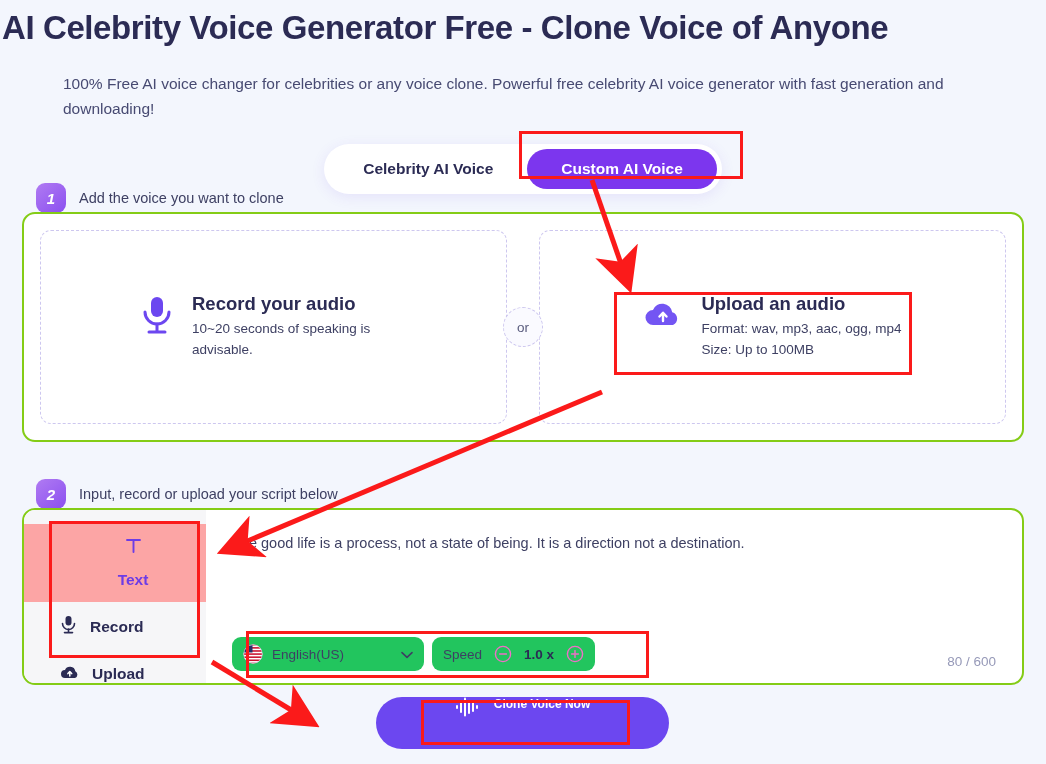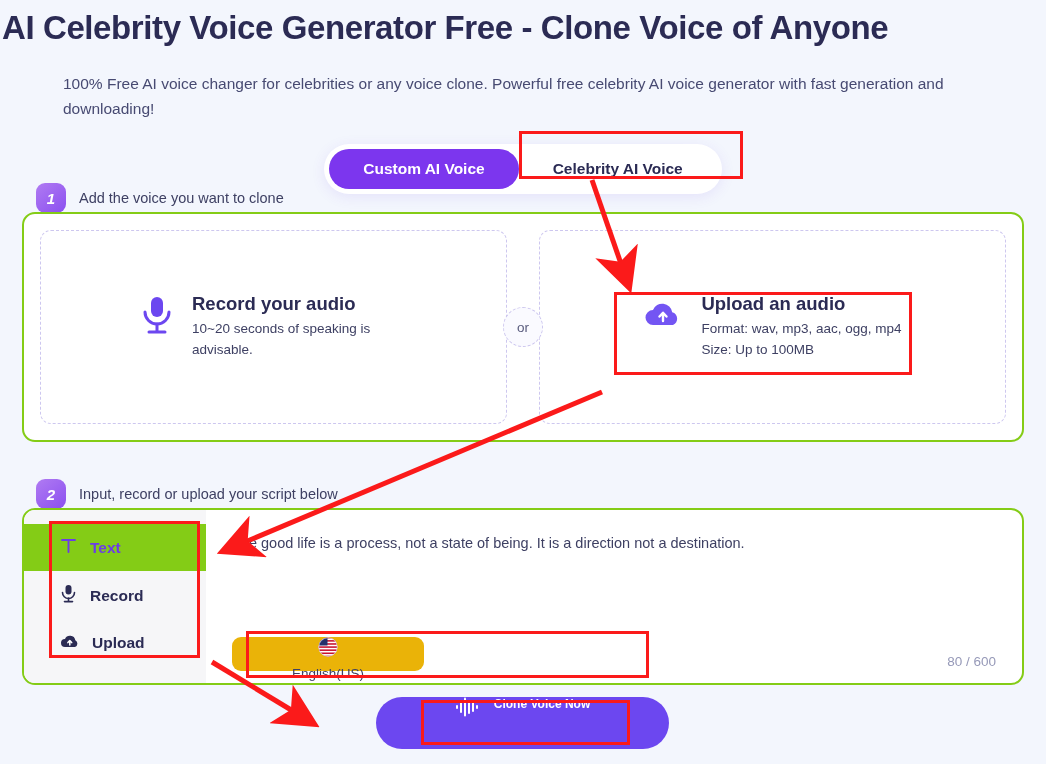--- a/index.html
+++ b/index.html
@@ -71,31 +71,31 @@
   }
 
   
   #step2-card { position: absolute; left: 22px; top: 508px; width: 1002px; height: 177px;
                 overflow: hidden; display: flex; }
   .side-tabs { width: 182px; background: #f6f6f8; flex: 0 0 auto; padding-top: 14px; }
   .side-tab {
     display: flex; align-items: center; gap: 13px; padding: 13px 0 13px 36px;
     font-size: 15.5px; font-weight: 700; color: #2b2b54; cursor: pointer;
   }
-  .side-tab.active { background: #84cc16; color: #6c3ce6; }
+  .side-tab.active { background: #fca5a5; color: #6c3ce6; flex-direction: column; }
   .editor { flex: 1; position: relative; padding: 22px 24px 0 26px; }
   .editor-text { font-size: 14.5px; color: #3e4063; line-height: 1.6; }
   .char-count {
     position: absolute; right: 26px; bottom: 14px;
     font-size: 13.5px; color: #9699b8;
   }
   .ctrl-row { position: absolute; left: 26px; bottom: 12px; display: flex; gap: 8px; }
   .ctrl {
-    background: #eab308; border-radius: 9px; height: 34px;
-    display: flex; align-items: center; padding: 0 11px; cursor: pointer; flex-direction: column;
+    background: #22c55e; border-radius: 9px; height: 34px;
+    display: flex; align-items: center; padding: 0 11px; cursor: pointer;
   }
   .ctrl-lang { gap: 9px; width: 192px; }
   .lang-name { font-size: 13.5px; color: #3e4063; flex: 1; }
   .ctrl-speed { gap: 12px; }
   .speed-label { font-size: 13.5px; color: #3e4063; }
   .speed-val { font-size: 13.5px; color: #2b2b54; font-weight: 600; }
   .flag { width: 20px; height: 20px; border-radius: 50%; overflow: hidden; flex: 0 0 auto; }
 
   
   .cta {
@@ -116,22 +116,22 @@
 
 <div id="page">
 
   <div class="hero">
     <h1 class="hero-title">AI Celebrity Voice Generator Free - Clone Voice of Anyone</h1>
     <p class="hero-sub">100% Free AI voice changer for celebrities or any voice clone. Powerful free celebrity AI voice generator with fast generation and downloading!</p>
   </div>
 
   <div class="tabs-wrap">
     <div class="tabs">
+      <button class="tab">Celebrity AI Voice</button>
       <button class="tab active">Custom AI Voice</button>
-      <button class="tab">Celebrity AI Voice</button>
     </div>
   </div>
 
   <div class="step-head" style="position:absolute;left:28px;top:183px;">
     <div class="step-badge">1</div>
     <div class="step-label">Add the voice you want to clone</div>
   </div>
 
   <div class="card" id="step1-card">
     <div class="drop-row">
@@ -239,20 +239,37 @@
             </svg>
           </span>
           <span class="lang-name">English(US)</span>
           <span>
             <svg width="12" height="8" viewBox="0 0 12 8">
                 <path d="M1 1.6 L6 6.4 L11 1.6" stroke="#3e4063" stroke-width="1.6" fill="none" stroke-linecap="round" stroke-linejoin="round"></path>
               </svg>
           </span>
         </div>
 
+        <div class="ctrl ctrl-speed">
+          <span class="speed-label">Speed</span>
+          <span style="display:flex;">
+            <svg width="18" height="18" viewBox="0 0 18 18">
+              <circle cx="9" cy="9" r="7.6" fill="none" stroke="#f06ec8" stroke-width="1.4"></circle>
+              <line x1="5.6" y1="9" x2="12.4" y2="9" stroke="#f06ec8" stroke-width="1.4" stroke-linecap="round"></line>
+            </svg>
+          </span>
+          <span class="speed-val">1.0 x</span>
+          <span style="display:flex;">
+            <svg width="18" height="18" viewBox="0 0 18 18">
+              <circle cx="9" cy="9" r="7.6" fill="none" stroke="#f06ec8" stroke-width="1.4"></circle>
+              <line x1="5.6" y1="9" x2="12.4" y2="9" stroke="#f06ec8" stroke-width="1.4" stroke-linecap="round"></line>
+              <line x1="9" y1="5.6" x2="9" y2="12.4" stroke="#f06ec8" stroke-width="1.4" stroke-linecap="round"></line>
+            </svg>
+          </span>
+        </div>
       </div>
 
       <div class="char-count">80 / 600</div>
     </div>
   </div>
 
   <button class="cta">
     <span style="display:flex;">
       <svg width="26" height="20" viewBox="0 0 26 20">
         <g stroke="#ffffff" stroke-width="2" stroke-linecap="round">

